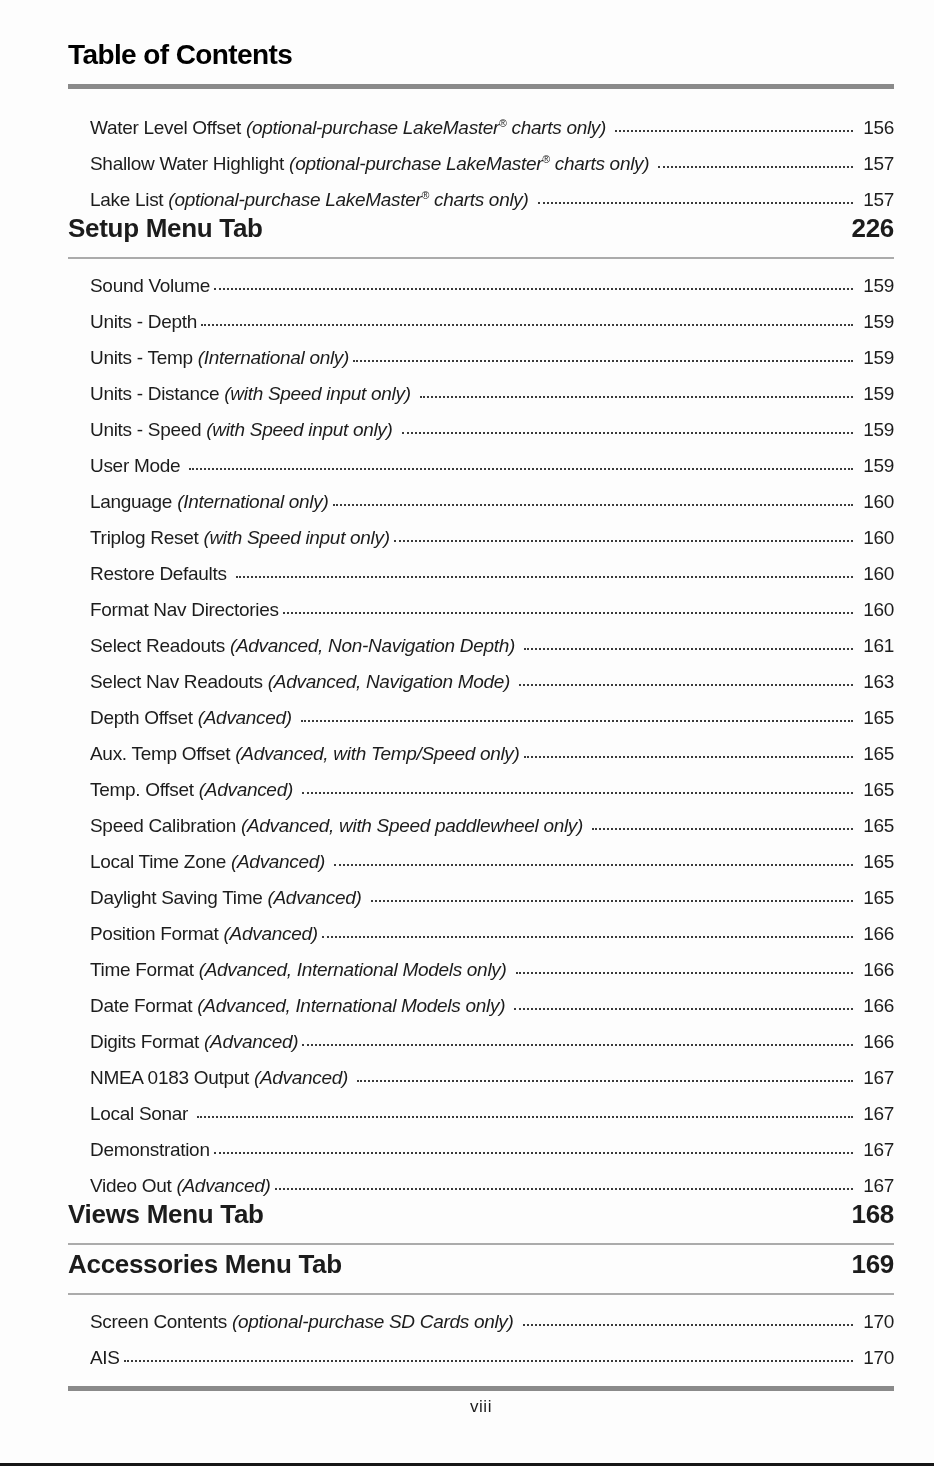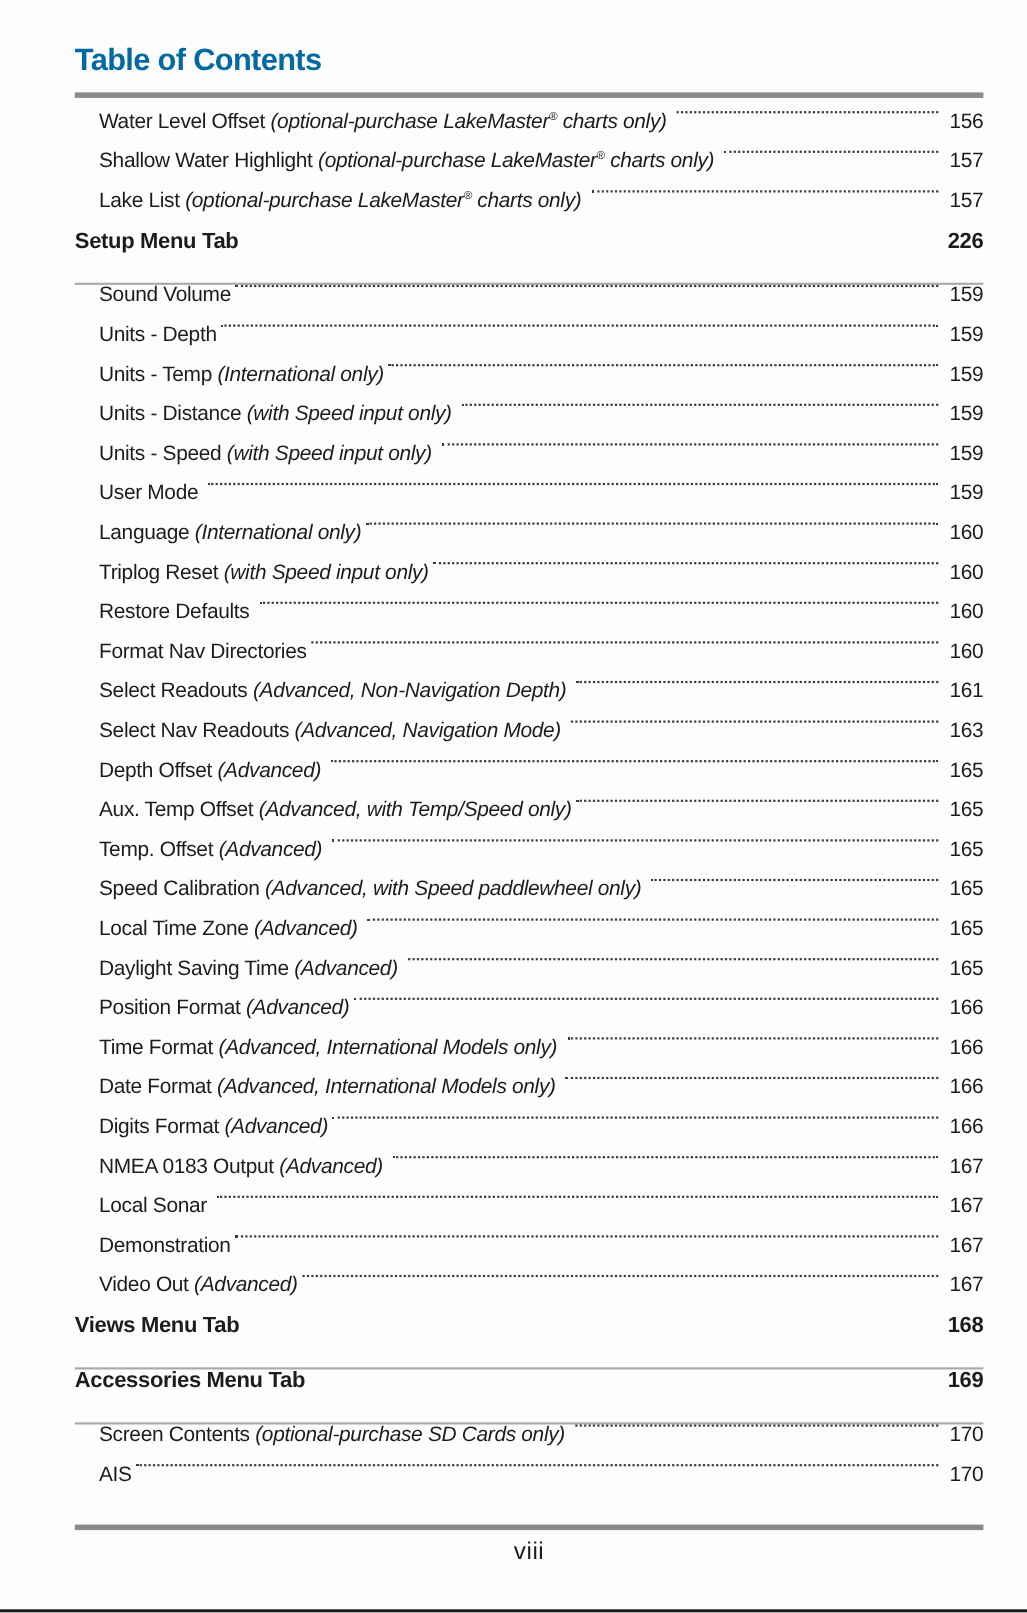--- a/index.html
+++ b/index.html
@@ -21,42 +21,42 @@
     width: 934px; height: 1466px;
     padding: 40px 40px 0 68px;
     overflow: hidden;
   }
   
   .title {
     font-size: 28px;
     font-weight: 700;
     line-height: 30px;
     letter-spacing: -0.6px;
-    color: #0369a1;
+    color: #000000;
   }
   .thick-rule {
     height: 5px;
     background: var(--rule-gray);
     margin-top: 14px;
   }
   
   .toc { padding-top: 12px; }
   .row {
     display: flex;
-    align-items: flex-start;
+    align-items: flex-end;
     font-size: 19px;
     letter-spacing: -0.3px;
   }
   .row.entry { height: 36px; padding-left: 22px; }
   .row.section {
     height: 50px;
-    font-size: 20px;
+    font-size: 26px;
     font-weight: 700;
     border-bottom: 2px solid var(--section-underline);
-    padding-bottom: 5px;
+    padding-bottom: 16px;
   }
   .label { white-space: pre; line-height: 1; }
   .qual {
     white-space: pre;
     font-style: italic;
     line-height: 1;
     margin-left: 5px;
   }
   .qual sup { font-size: 0.55em; line-height: 0; vertical-align: super; }
   .leader {
@@ -75,21 +75,21 @@
     top: 1386px;
     height: 5px;
     background: var(--rule-gray);
   }
   .folio {
     position: absolute;
     left: 68px;
     width: 826px;
     top: 1397px;
     text-align: center;
-    font-size: 22px;
+    font-size: 17px;
     letter-spacing: 0.5px;
   }
   .bottom-edge {
     position: absolute;
     left: 0; right: 0; bottom: 0;
     height: 3px;
     background: #161616;
   }
 </style>
 </head>

